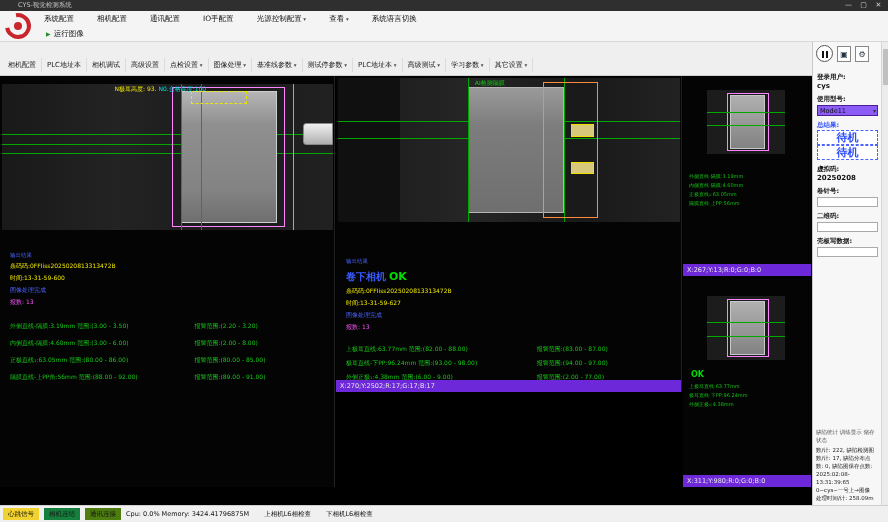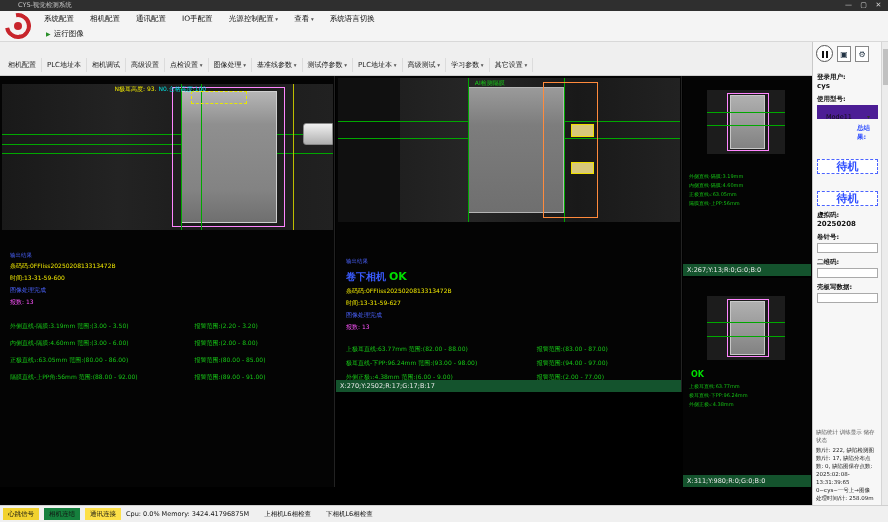--- a/index.html
+++ b/index.html
@@ -7,21 +7,21 @@
   .app { position:relative; width:888px; height:522px; background:#000; overflow:hidden; }
 
   
   .titlebar { position:absolute; left:0; top:0; width:100%; height:11px; background:#2f2f2f; }
   .titlebar .title { position:absolute; left:4px; top:1px; font-size:6.5px; color:#c0c0c0;padding-left:14px; }
   .win-controls { position:absolute; right:2px; top:0; height:11px; display:flex; }
   .win-btn { width:15px; text-align:center; font-size:7px; line-height:11px; color:#cfcfcf; }
 
   
   .menubar { position:absolute; left:0; top:11px; width:100%; height:15px; background:#f4f4f4;
-             display:flex; align-items:center; gap:16px; padding-left:44px; font-size:7.5px; color:#111; }
+             display:flex; align-items:center; gap:23px; padding-left:44px; font-size:7.5px; color:#111; }
   .menu-item { white-space:nowrap; }
   .dd::after { content:" ▾"; font-size:5.5px; color:#555; }
   .logo { position:absolute; left:5px; top:13px; width:26px; height:26px; z-index:4; }
   .logo::before { content:""; position:absolute; inset:0; border:4px solid #c8252c; border-left-color:transparent;
                   border-radius:50%; transform:rotate(35deg); }
   .logo::after { content:""; position:absolute; left:9px; top:9px; width:8px; height:8px; background:#c8252c; border-radius:50%; }
   .submenu { position:absolute; left:0; top:26px; width:100%; height:16px; background:#f4f4f4;
              border-bottom:1px solid #d8d8d8; display:flex; align-items:center; padding-left:46px; font-size:7.5px; color:#111; }
   .run-ic { color:#2a8f2a; font-size:6px; margin-right:3px; }
 
@@ -32,21 +32,21 @@
   .display-panel { position:absolute; left:737px; top:45px; width:74px; font-size:6px; color:#111; line-height:9px; }
   .radio::before { content:"◉ "; font-size:6px; color:#333; }
   .radio.off::before { content:"○ "; }
 
   
   .view { position:absolute; background:#040404; overflow:hidden; }
   .view-left  { left:0;    top:76px; width:335px; height:411px; border-right:1px solid #222; }
   .view-right { left:336px; top:76px; width:346px; height:316px; border-right:1px solid #222; }
   .small-top    { left:683px; top:76px;  width:128px; height:200px; }
   .small-bottom { left:683px; top:278px; width:128px; height:209px; }
-  .vstatus { position:absolute; left:0; bottom:0; width:100%; height:12px; background:#14532d;
+  .vstatus { position:absolute; left:0; bottom:0; width:100%; height:12px; background:#6d28d9;
              color:#e8e8e8; font-size:6.5px; line-height:12px; padding-left:4px; }
 
   
   .li { position:absolute; left:2px; top:8px; width:331px; height:146px; overflow:hidden;
         background:linear-gradient(90deg,#191919,#232323 35%,#1b1b1b 65%,#212121); }
   .li .part { position:absolute; left:54%; top:5%; width:29%; height:90%;
               background:linear-gradient(180deg,#b5b5b5,#8f8f8f 25%,#838383 75%,#6f6f6f); border:1px solid #cfcfcf; }
   .li .pinkbox { position:absolute; left:51.5%; top:2%; width:34%; height:96%; border:1px solid #ff85ff; }
   .gh { position:absolute; left:0; width:100%; height:1px; background:#00a800; }
   .gv { position:absolute; top:0; width:1px; height:100%; background:#00a800; }
@@ -92,41 +92,41 @@
   .right-panel { position:absolute; left:812px; top:42px; width:76px; height:463px; background:#f7f7f7;
                  border-left:1px solid #c9c9c9; font-size:6.5px; color:#111; }
   .rp-buttons { position:absolute; left:3px; top:3px; display:flex; gap:4px; align-items:center; }
   .pause-btn { width:17px; height:17px; border-radius:50%; background:#fff; border:1px solid #555; position:relative; }
   .pause-btn::before,.pause-btn::after { content:""; position:absolute; top:5px; width:2px; height:7px; background:#111; }
   .pause-btn::before { left:5px; } .pause-btn::after { left:9px; }
   .sq-btn { width:14px; height:16px; background:#fff; border:1px solid #888; font-size:8px; line-height:15px;
             text-align:center; color:#234; }
   .rp-content { position:absolute; left:4px; top:26px; right:10px; }
   .rp-label { margin-top:5px; font-weight:bold; }
-  .rp-label.blue { color:#2b4bff;margin-left:40px; }
+  .rp-label.blue { color:#2b4bff; }
   .rp-val { font-weight:bold; font-size:7px; }
-  .sel { position:relative; width:100%; height:11px; background:#8b5cf6; border:7px solid #4c1d95;
+  .sel { position:relative; width:100%; height:11px; background:#8b5cf6; border:1px solid #4c1d95;
          font-size:6.5px; line-height:10px; padding-left:2px; margin-top:1px; }
   .sel::after { content:"▾"; position:absolute; right:1px; top:0; font-size:6px; color:#333; }
   .resbox { width:100%; height:15px; border:1px dashed #4b63ff; background:#fff; color:#2b4bff;
-            font-weight:bold; font-size:11px; text-align:center; line-height:14px; margin-top:17px; }
+            font-weight:bold; font-size:11px; text-align:center; line-height:14px; margin-top:0; }
   .inbox { width:100%; height:10px; background:#fff; border:1px solid #aaa; margin-top:1px; }
   .rp-stats { position:absolute; left:3px; right:10px; top:386px; font-size:5.5px; line-height:8px; color:#222; }
   .rp-stats .hdr { color:#555; margin-bottom:2px; }
   .rp-scroll { position:absolute; right:0; top:0; width:7px; height:100%; background:#ececec; border-left:1px solid #d5d5d5; }
   .rp-scroll .thumb { position:absolute; left:1px; top:7px; width:5px; height:36px; background:#c0c0c0; }
 
   
   .bottombar { position:absolute; left:0; top:505px; width:100%; height:17px; background:#f0f0f0;
                border-top:1px solid #cfcfcf; display:flex; align-items:center; gap:5px; padding:0 3px;
                font-size:6.5px; color:#111; }
   .badge { padding:1.5px 5px; }
   .badge.heart { background:#f2d22e; }
   .badge.cam   { background:#15803d; }
-  .badge.comm  { background:#fde047; }
+  .badge.comm  { background:#4d7c0f; }
   .chk { margin-left:10px; }
 </style>
 </head>
 <body>
 
 <div class="app">
 
   <div class="titlebar">
     <span class="title">CYS-视觉检测系统</span>
     <div class="win-controls">

